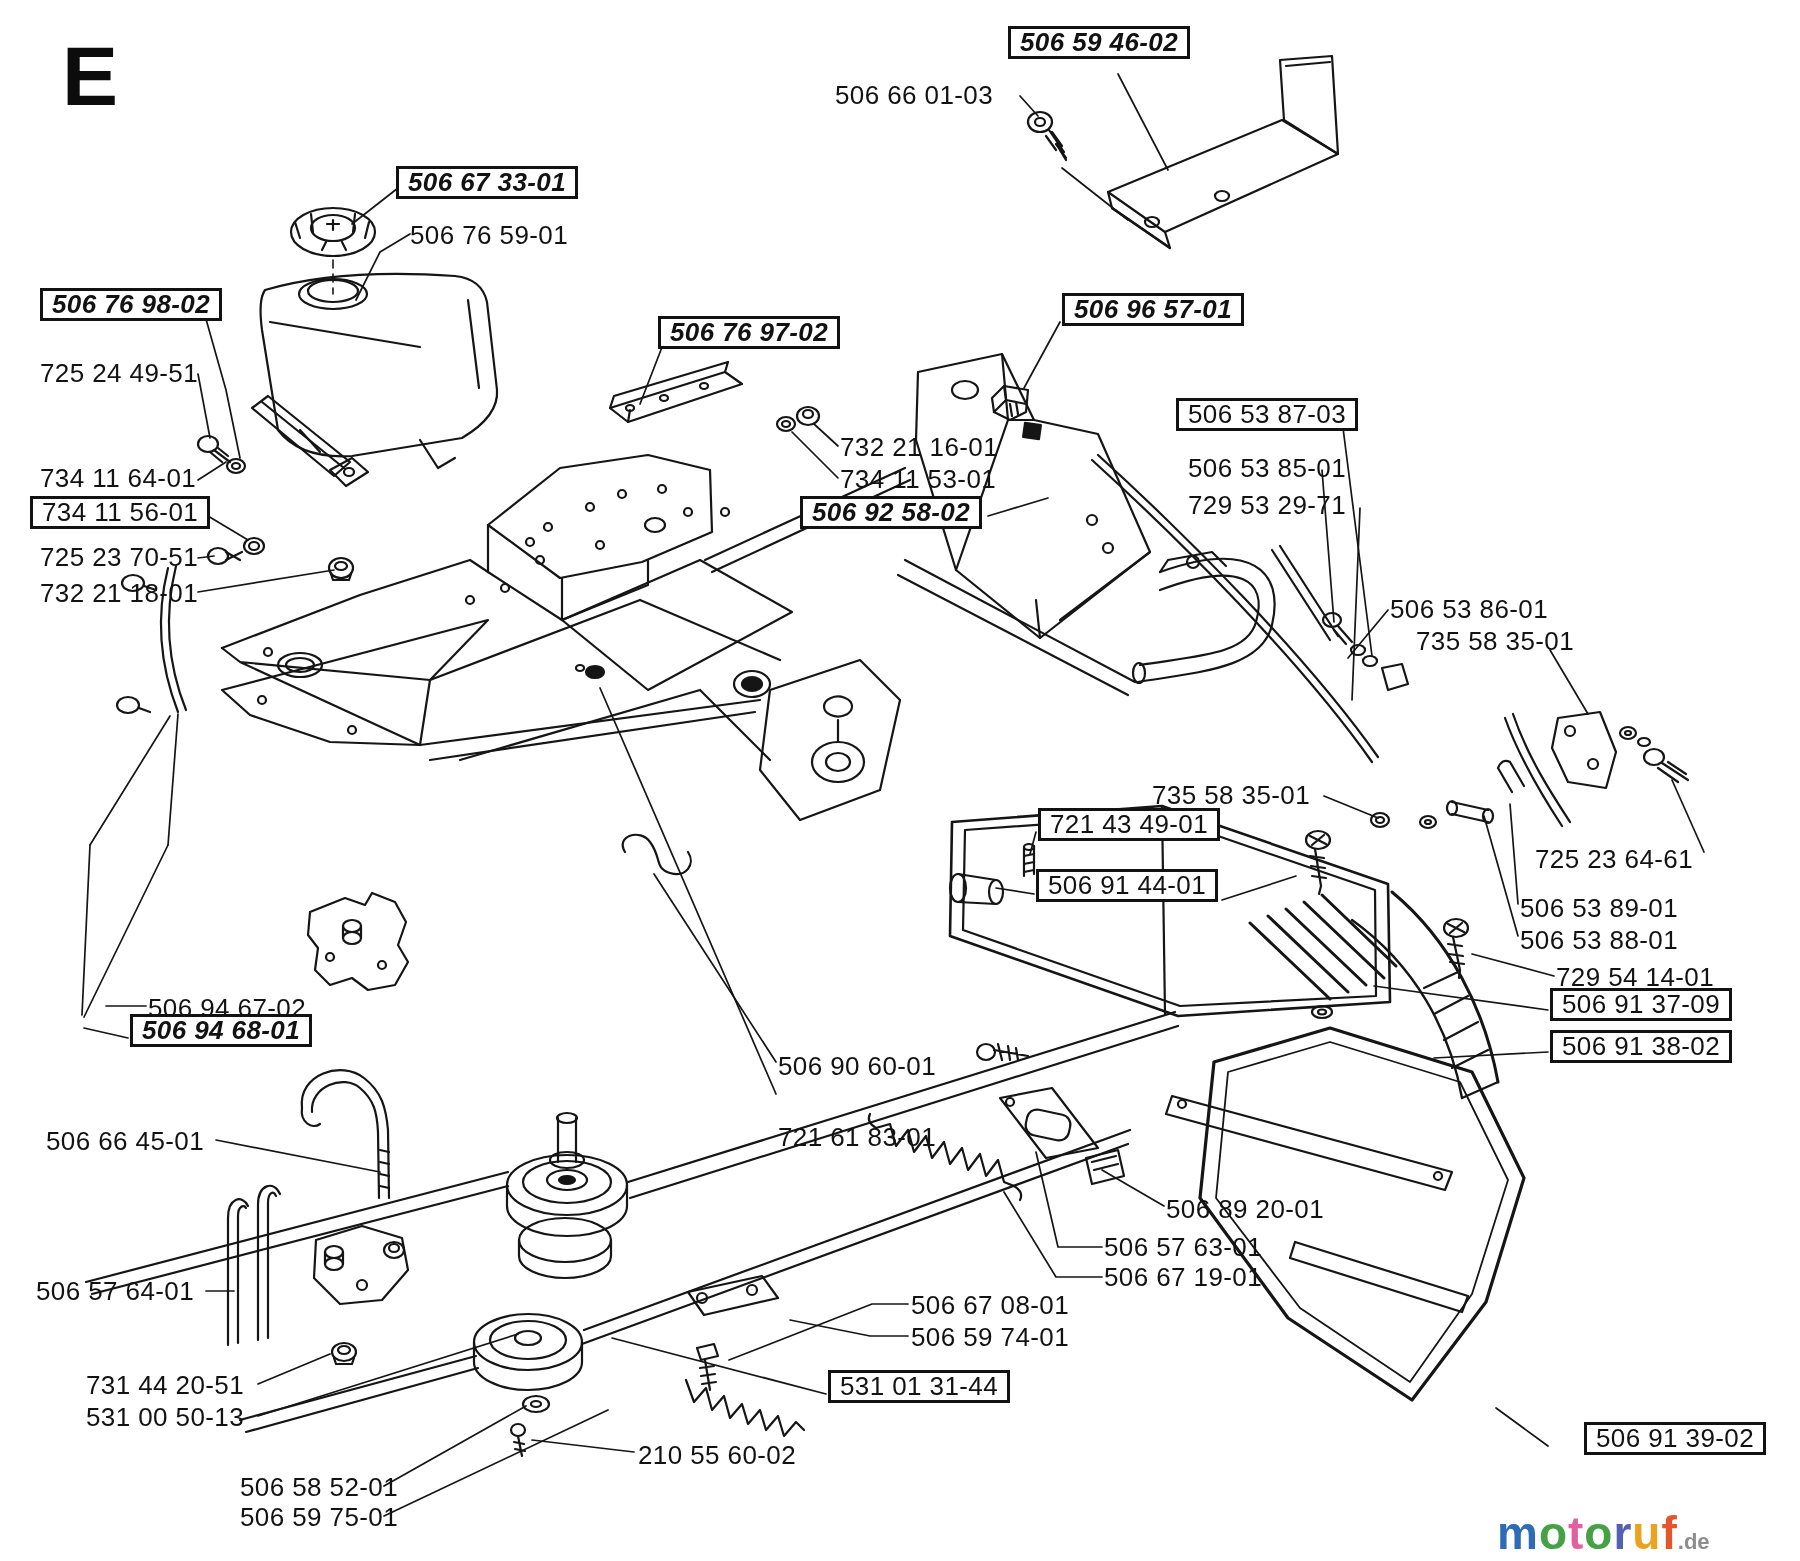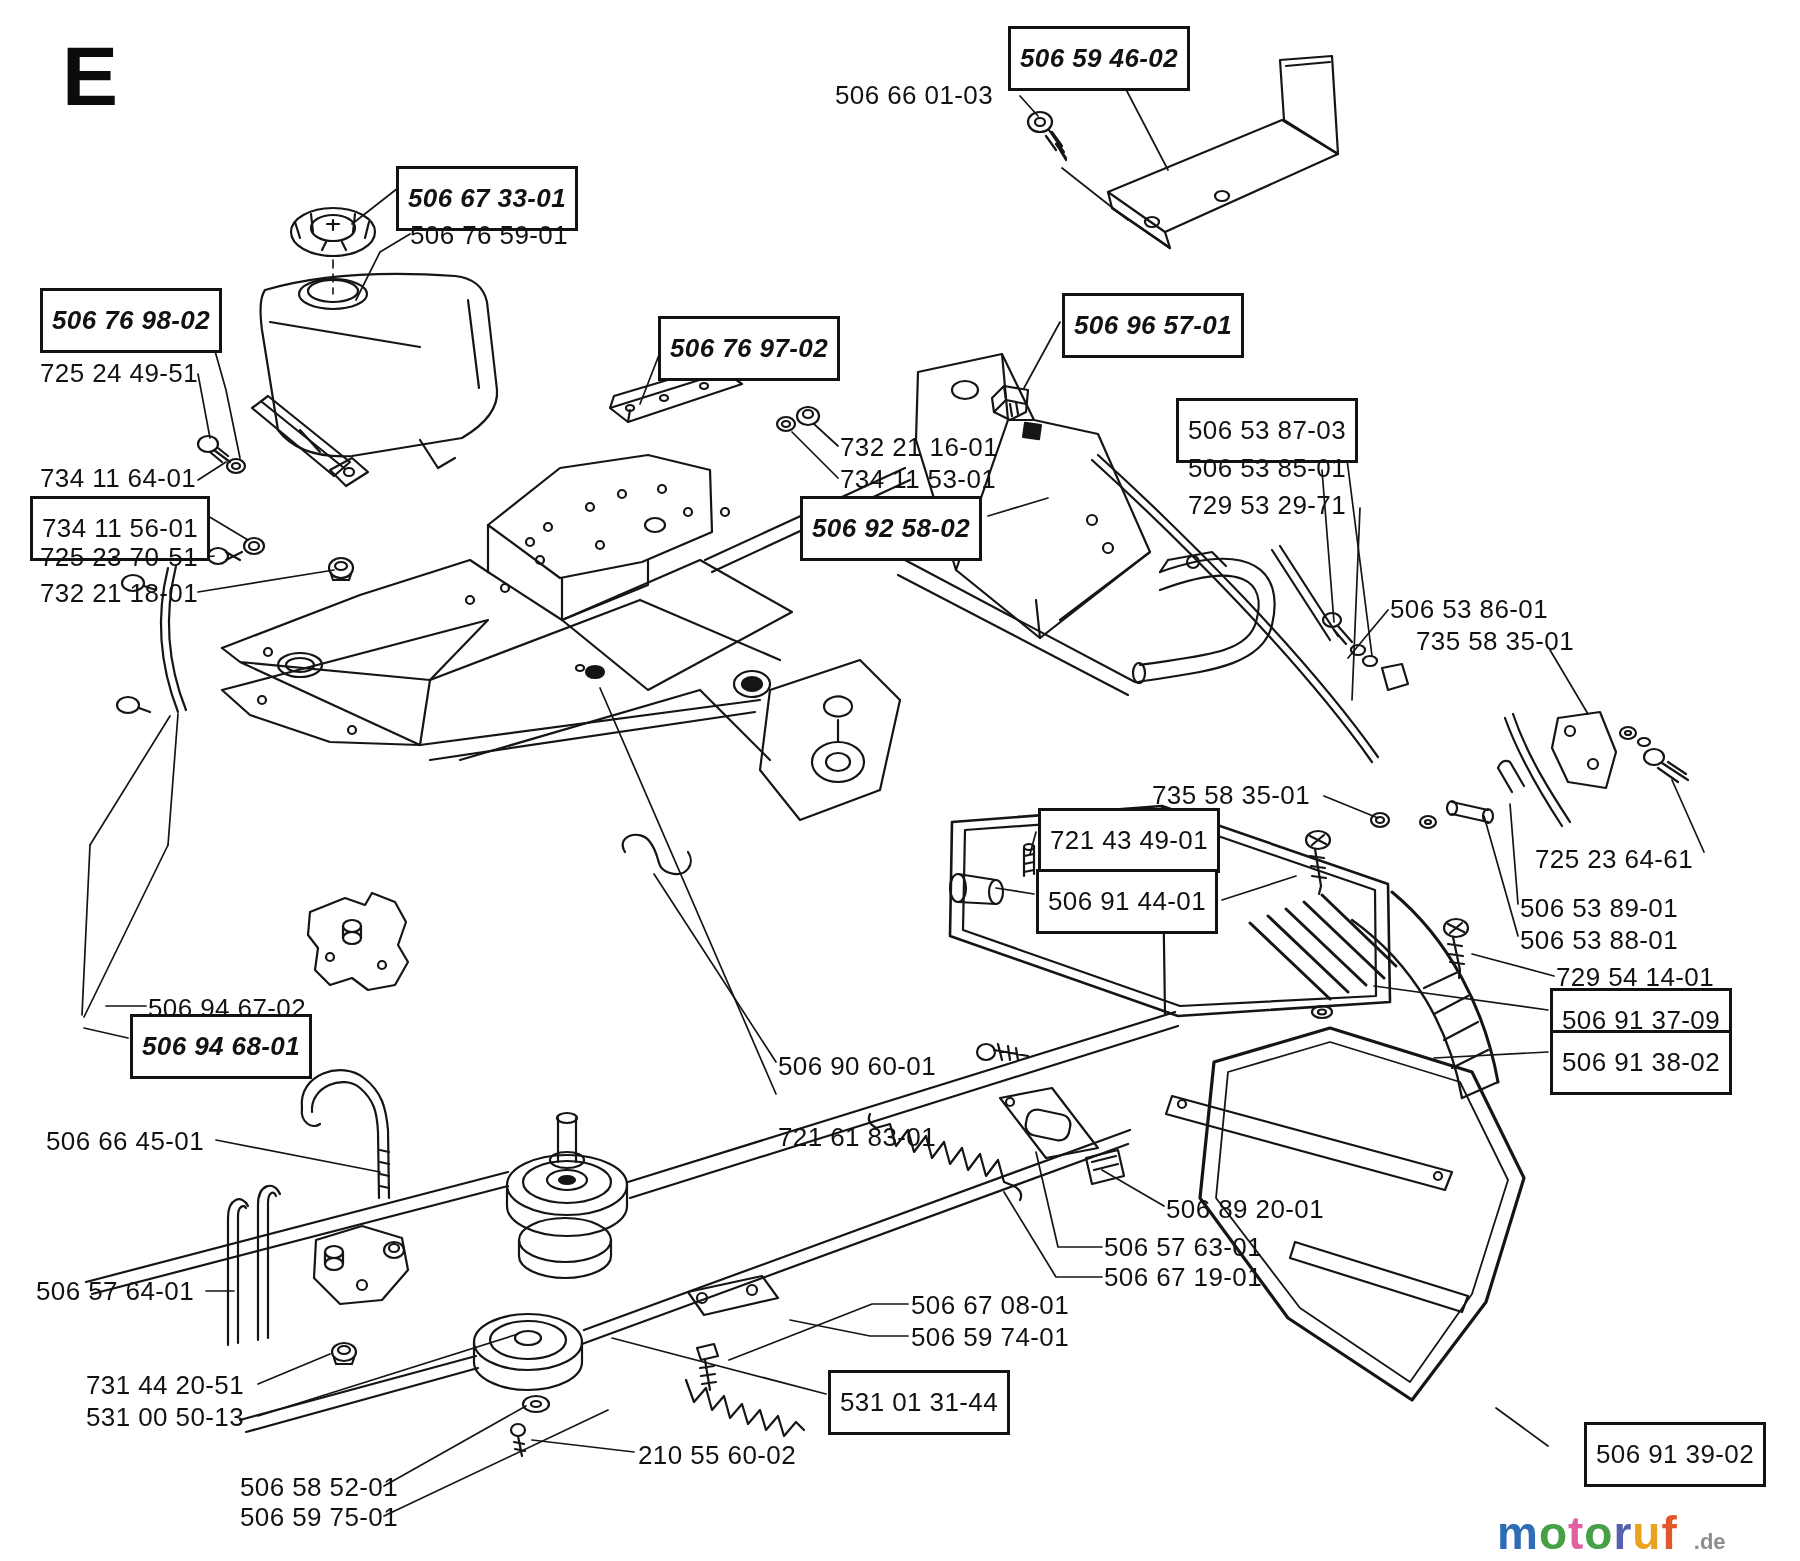--- a/index.html
+++ b/index.html
@@ -1,26 +1,26 @@
 <!DOCTYPE html>
 <html><head>
 <meta charset="utf-8">
 <style>
   html,body{margin:0;padding:0;background:#e8e8e8;}
   #canvas{position:relative;width:1800px;height:1561px;background:#ffffff;overflow:hidden;
           font-family:"Liberation Sans", sans-serif;}
   #art{position:absolute;left:0;top:0;}
   .plbl{position:absolute;font-size:26px;line-height:1.05;color:#121212;white-space:nowrap;
         letter-spacing:.4px;}
-  .boxed{border:3px solid #121212;padding:16px 9px;background:#ffffff;}
+  .boxed{border:3px solid #121212;padding:0 9px;background:#ffffff;}
   .bi{font-weight:bold;font-style:italic;}
   .biglet{position:absolute;left:62px;top:28px;font-size:84px;font-weight:bold;color:#0c0c0c;}
   #logo{position:absolute;left:1497px;top:1506px;font-weight:bold;font-size:46px;
         letter-spacing:1px;white-space:nowrap;}
-  #logo .de{font-size:22px;font-weight:bold;color:#8d8d8d;letter-spacing:0;margin-left:16px;}
+  #logo .de{font-size:22px;font-weight:bold;color:#8d8d8d;letter-spacing:0;}
   svg *{vector-effect:non-scaling-stroke;}
 </style>
 </head>
 <body>
 
 <div id="canvas">
 
 <svg id="art" width="1800" height="1561" viewBox="0 0 1800 1561" stroke="#151515" fill="none" stroke-width="2.2" stroke-linecap="round" stroke-linejoin="round">
 
   <g stroke-width="1.7">

